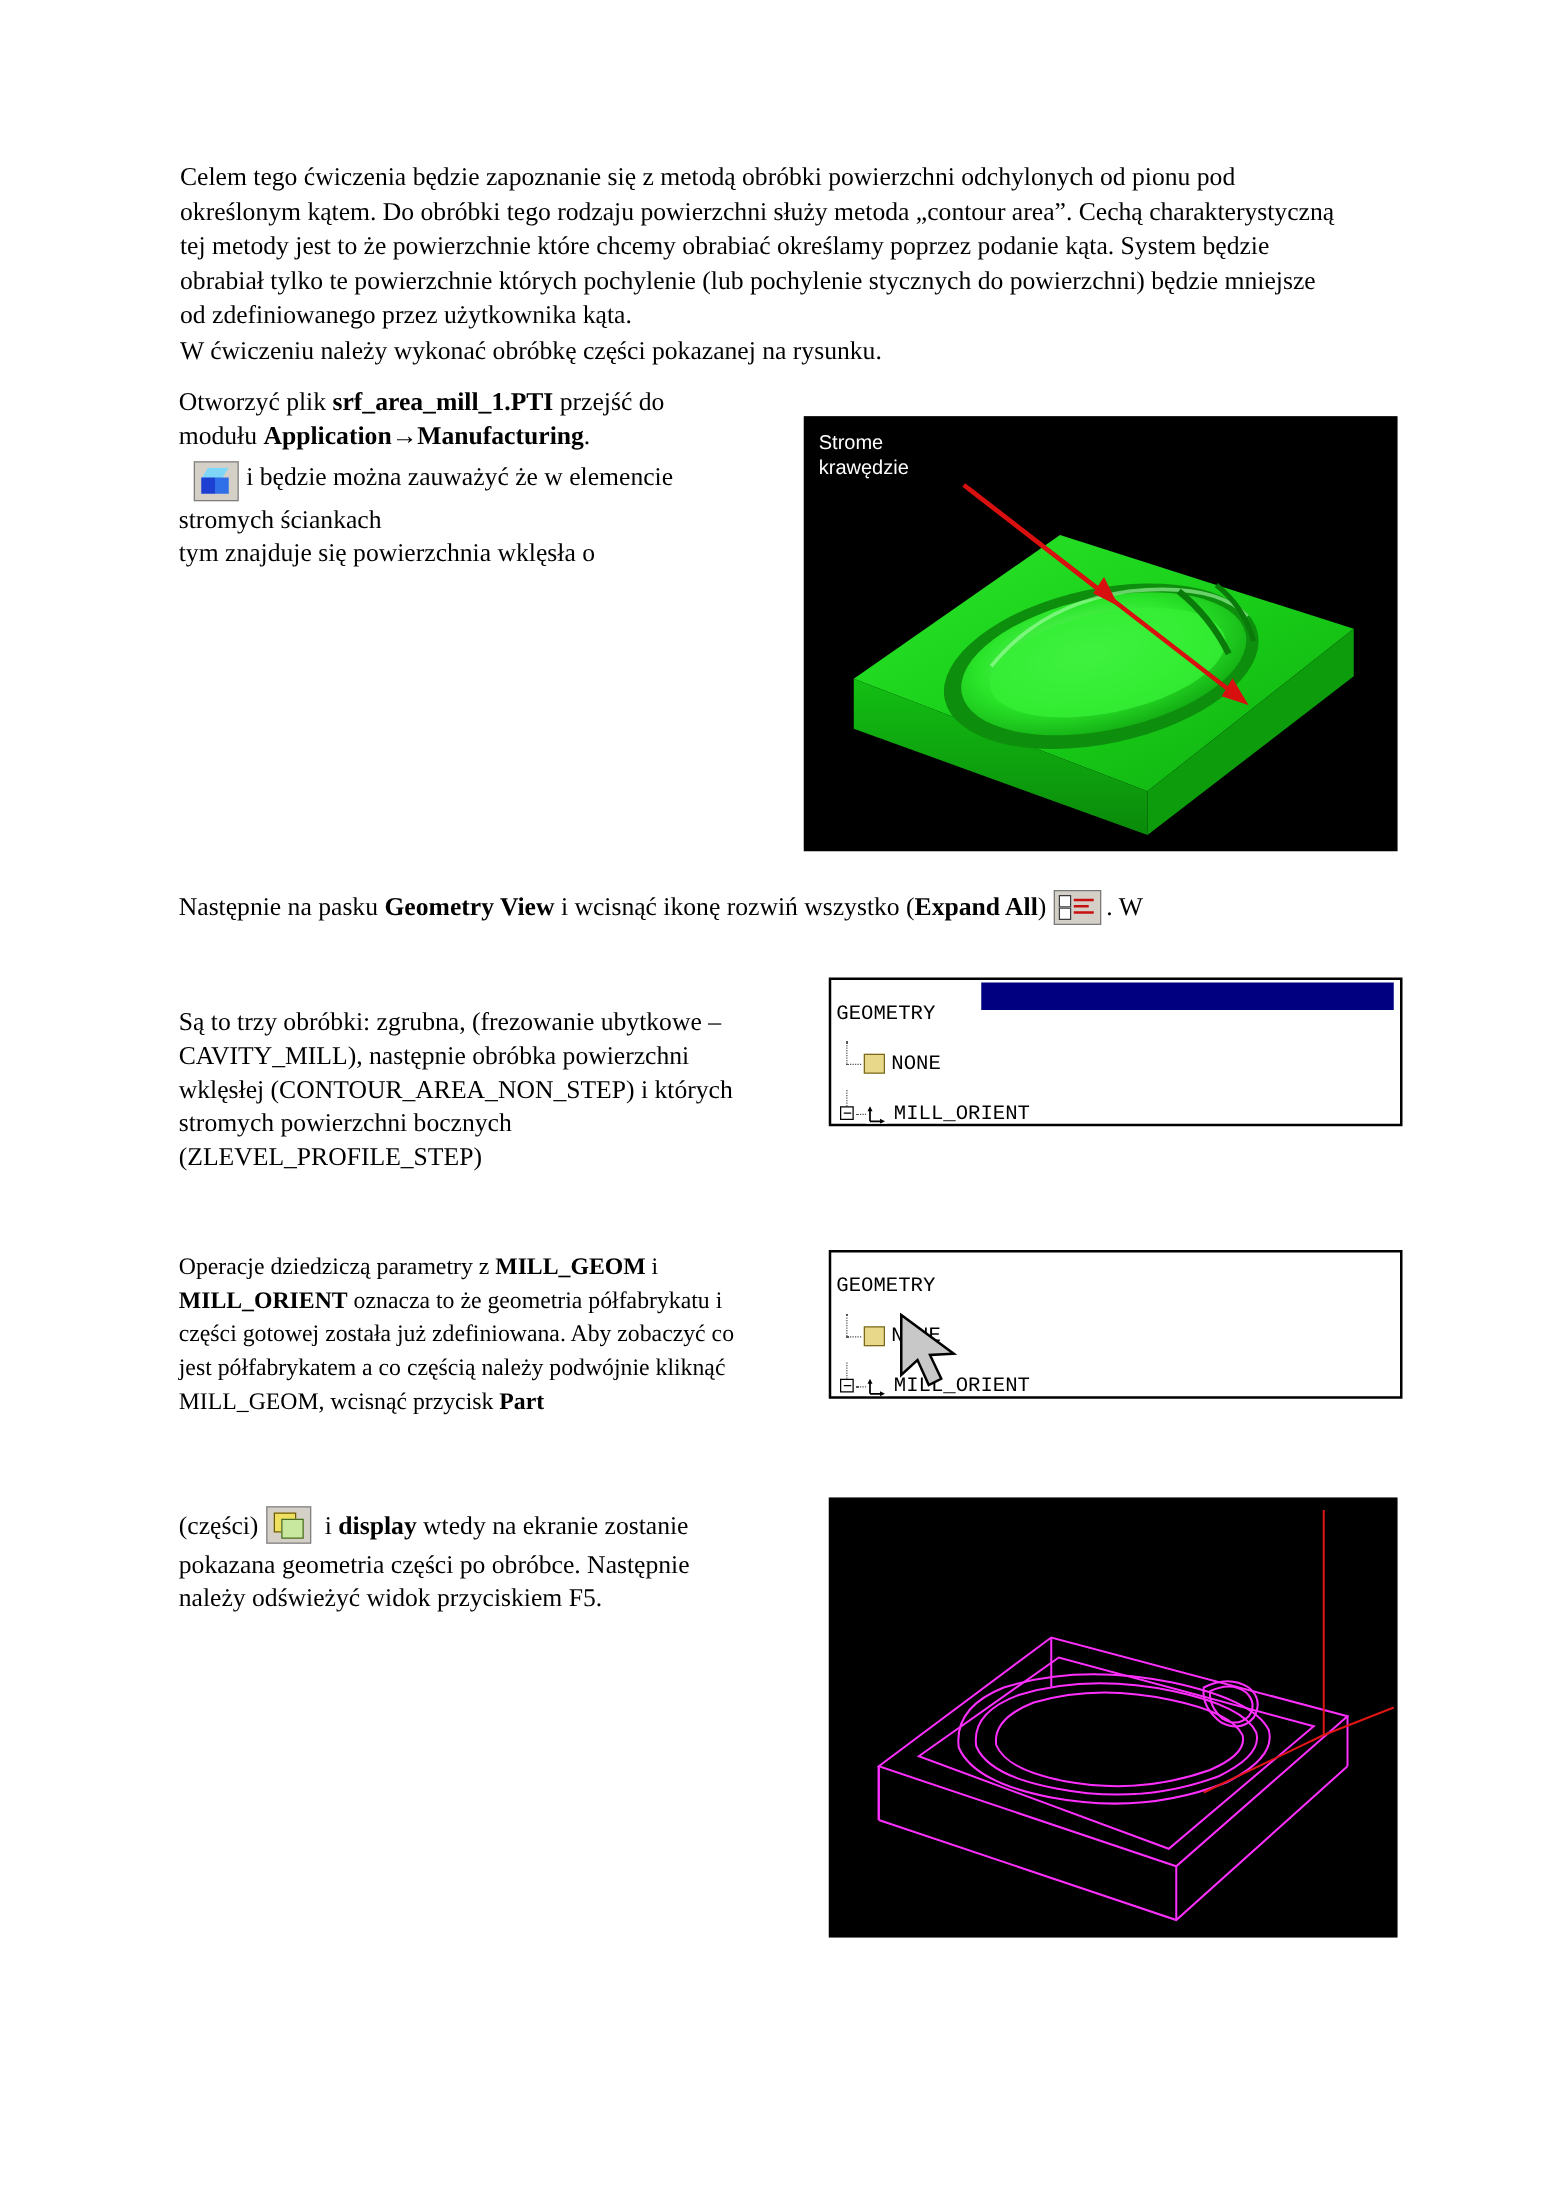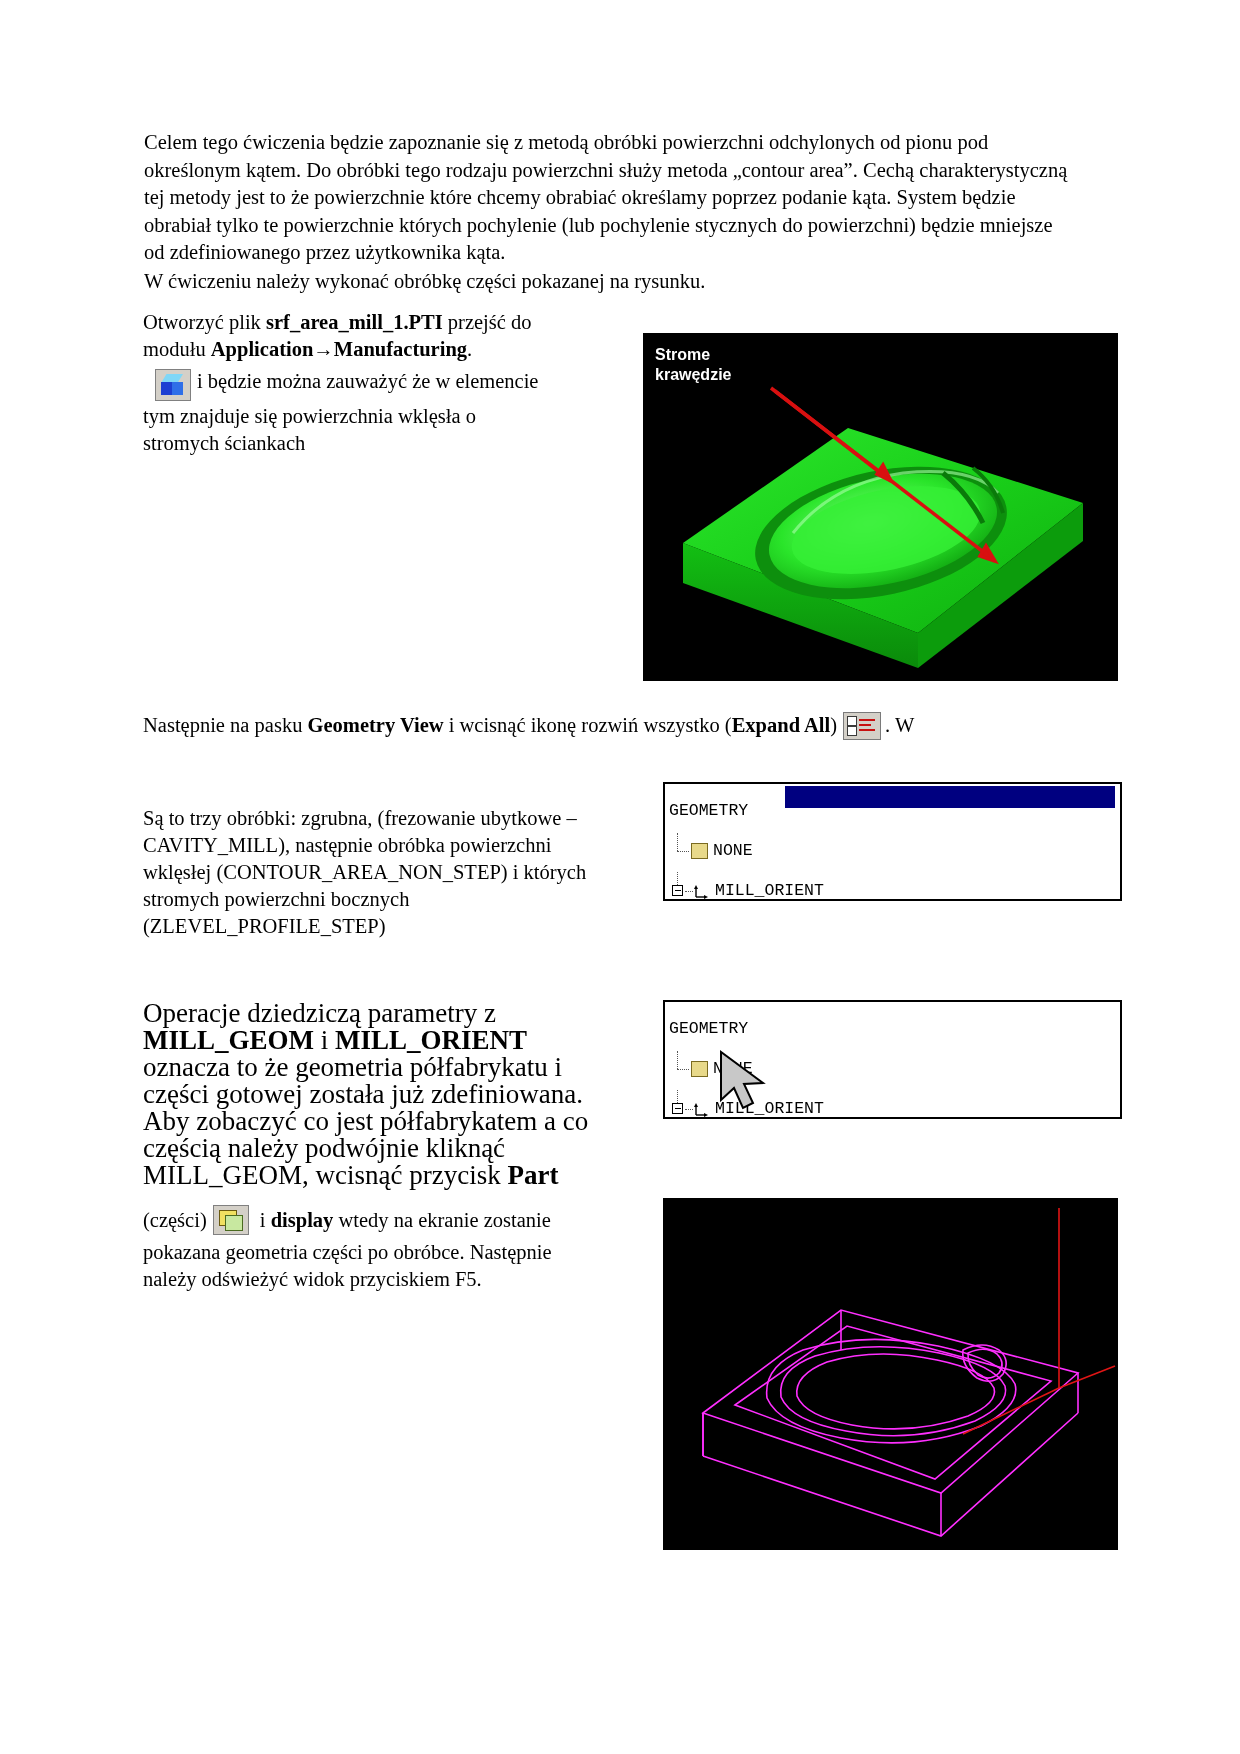--- a/index.html
+++ b/index.html
@@ -83,21 +83,21 @@
     background: #000000;
     overflow: hidden;
   }
   .img-part .lbl {
     position: absolute;
     left: 12px;
     top: 12px;
     color: #ffffff;
     font-family: "Liberation Sans", sans-serif;
     font-size: 16px;
-    font-weight: bold;
+    font-weight: normal;
     line-height: 20px;
     white-space: pre;
   }
 
   
   .sec2-lead {
     position: absolute;
     left: 143px;
     top: 712px;
     width: 930px;
@@ -205,21 +205,21 @@
     border: 1px solid #8a6a00;
     border-radius: 4px 4px 2px 2px;
   }
 
   
   .sec3-text {
     position: absolute;
     left: 143px;
     top: 1000px;
     width: 450px;
-    font-size: 27px;
+    font-size: 19px;
     line-height: 27px;
   }
   .sec3-text2 {
     position: absolute;
     left: 143px;
     top: 1205px;
     width: 460px;
     font-size: 20.5px;
     line-height: 27px;
   }
@@ -269,22 +269,22 @@
       <span>Otworzyć plik </span><b>srf_area_mill_1.PTI</b><span> przejść do</span>
     </span>
     <span class="l">
       <span>modułu </span><b>Application</b><b>→</b><b>Manufacturing</b><span>.</span>
     </span>
     <span class="l">
       <span class="viewicon">
         <span class="cube-top"></span><span class="cube-left"></span><span class="cube-right"></span>
       </span><span>i będzie można zauważyć że w elemencie</span>
     </span>
+    <span class="l">stromych ściankach</span>
     <span class="l">tym znajduje się powierzchnia wklęsła o</span>
-    <span class="l">stromych ściankach</span>
   </div>
 
   <div class="img-part">
     <svg width="475" height="348" viewBox="0 0 475 348">
       <defs>
         <linearGradient id="gtop" x1="0" y1="0" x2="1" y2="1">
           <stop offset="0" stop-color="#2de62d"></stop>
           <stop offset="0.5" stop-color="#19cf19"></stop>
           <stop offset="1" stop-color="#0fae0f"></stop>
         </linearGradient>

